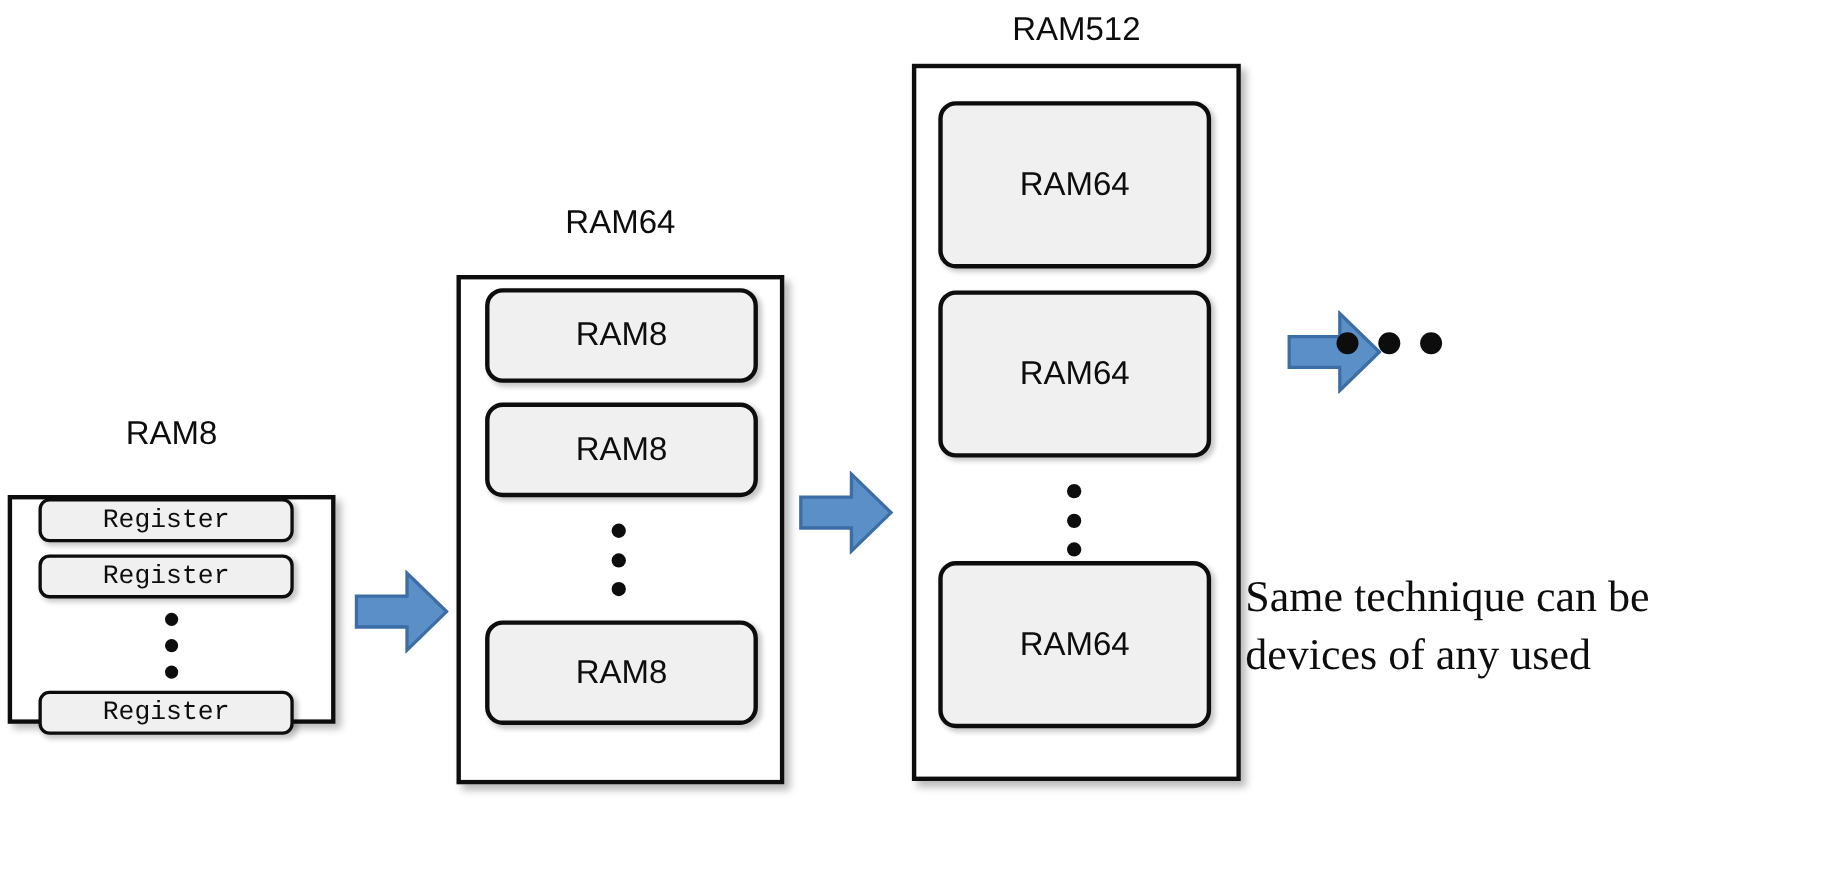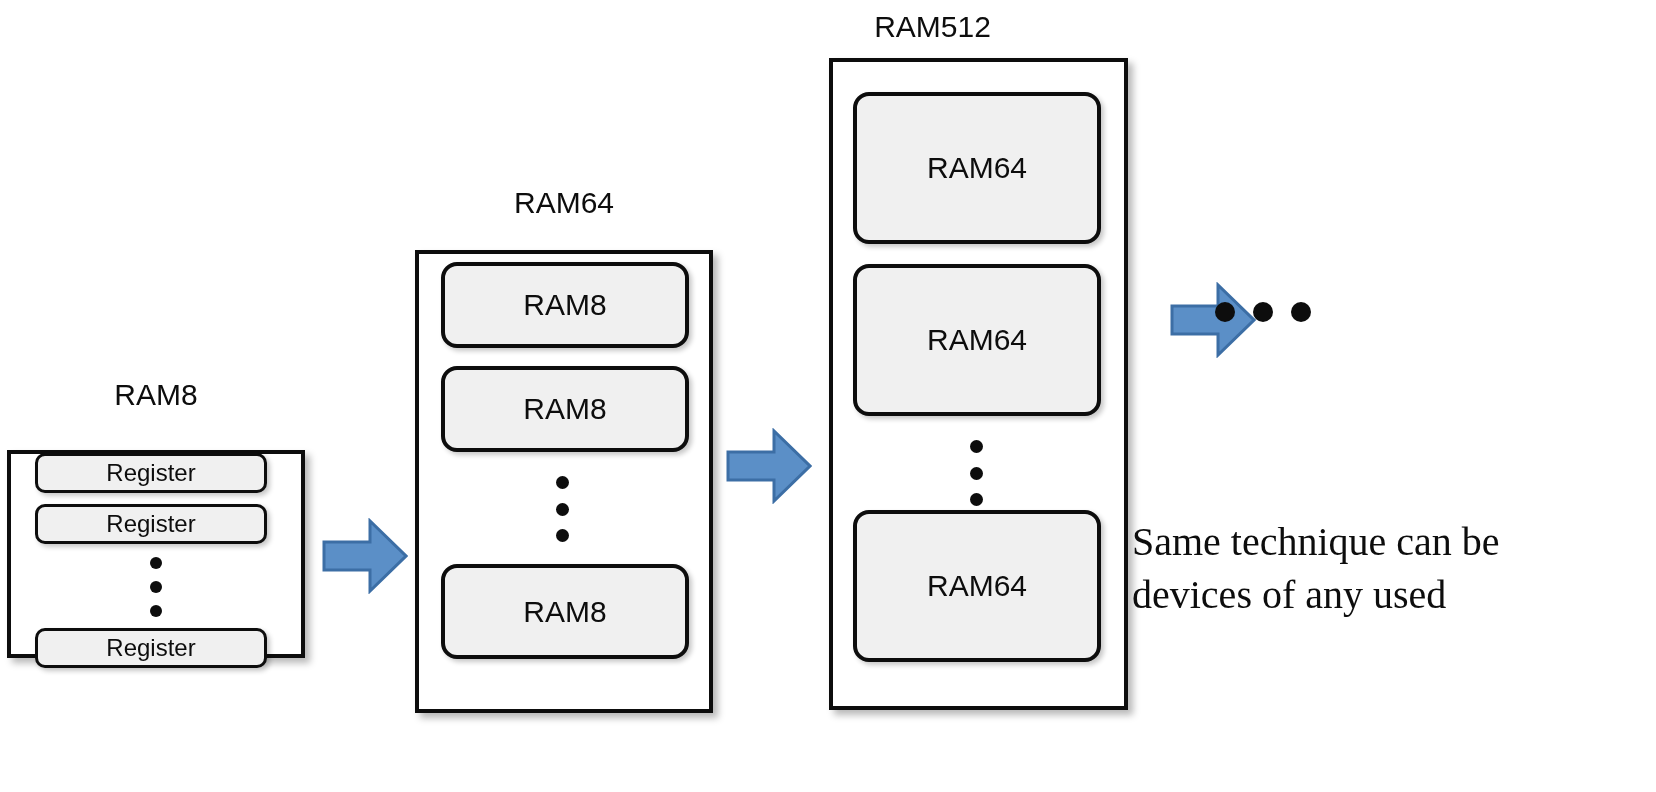--- a/index.html
+++ b/index.html
@@ -91,21 +91,21 @@
   }
   .caption div { white-space: nowrap; }
 </style>
 </head>
 <body>
 
 <div id="canvas">
 
   <div class="chip-title" style="left:7px; top:378px; width:298px; font-size:30px;">RAM8</div>
 
-  <div class="chip" style="left:7px; top:450px; width:298px; height:208px;">
+  <div class="chip" style="left:7px; top:450px; width:298px; height:208px;font-family:Liberation Mono, monospace;">
 
     <div class="cell small" style="left:24px; top:-1px; width:232px; height:40px; font-size:24px; margin-top:0;">
       <span>Register</span>
     </div>
 
     <div class="cell small" style="left:24px; top:50px; width:232px; height:40px; font-size:24px;">
       <span>Register</span>
     </div>
 
     <div class="vdots" style="left:138px; top:103px; width:14px; height:60px;">
@@ -147,21 +147,21 @@
       <span>RAM8</span>
     </div>
   </div>
 
   <div class="arrow" style="left:726px; top:428px; width:86px; height:76px;">
     <svg viewBox="0 0 86 76" preserveAspectRatio="none">
       <polygon points="2,24 48,24 48,3 84,38 48,73 48,52 2,52" fill="#5b8fc7" stroke="#3c6ea5" stroke-width="3" stroke-linejoin="miter"></polygon>
     </svg>
   </div>
 
-  <div class="chip-title" style="left:783px; top:10px; width:299px; font-size:30px;">RAM512</div>
+  <div class="chip-title" style="left:829px; top:10px; width:299px; font-size:30px;">RAM512</div>
 
   <div class="chip" style="left:829px; top:58px; width:299px; height:652px;">
 
     <div class="cell" style="left:20px; top:30px; width:248px; height:152px; font-size:30px;">
       <span>RAM64</span>
     </div>
 
     <div class="cell" style="left:20px; top:202px; width:248px; height:152px; font-size:30px;">
       <span>RAM64</span>
     </div>

